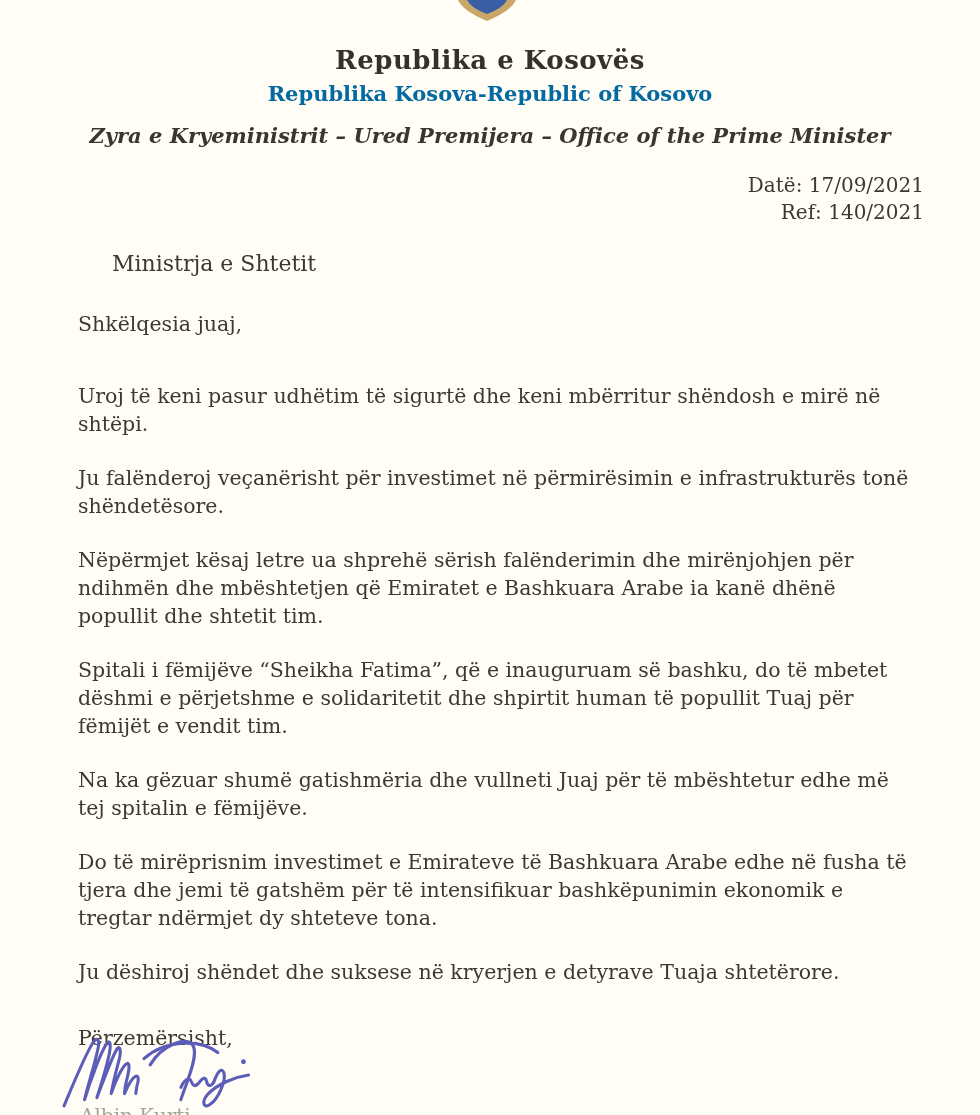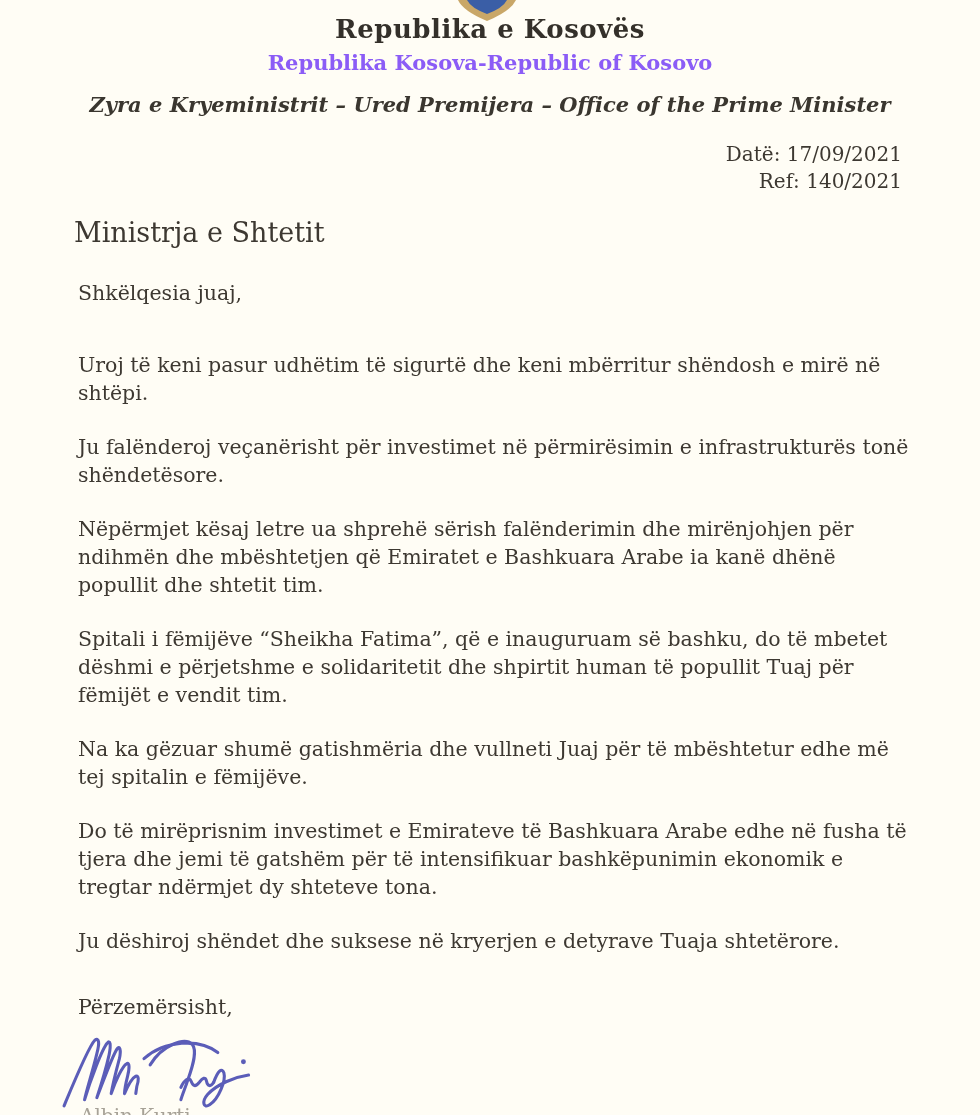--- a/index.html
+++ b/index.html
@@ -5,33 +5,33 @@
   html,body{margin:0;padding:0;}
   .page{
     position:relative;
     width:980px;height:1115px;
     background:#fffdf5;
     overflow:hidden;
     color:#3d3831;
     font-family:"DejaVu Serif", serif;
   }
   .emblem{position:absolute;left:457px;top:0;width:60px;height:22px;}
-  .header{text-align:center;padding-top:13px;line-height:1.25;}
+  .header{text-align:center;padding-top:44px;line-height:1.25;}
   .title{font-size:26px;font-weight:700;color:#34302a;letter-spacing:0.5px;}
-  .subtitle{font-size:21px;font-weight:700;color:#8b5cf6;margin-top:4px;}
+  .subtitle{font-size:21px;font-weight:700;color:#0369a1;margin-top:4px;}
   .gov-line{font-size:20px;font-weight:700;font-style:italic;color:#3a362f;margin-top:3px;}
   .office-line{
     text-align:center;margin-top:16px;
     font-size:21px;font-weight:700;font-style:italic;color:#3a362f;
   }
   .meta{
-    text-align:right;padding-right:78px;margin-top:24px;
+    text-align:right;padding-right:56px;margin-top:24px;
     font-size:20px;line-height:27px;
   }
-  .recipient{padding-left:74px;margin-top:24px;font-size:27px;line-height:27px;}
+  .recipient{padding-left:112px;margin-top:24px;font-size:22px;line-height:27px;}
   .salutation{padding-left:78px;margin-top:35px;font-size:20.5px;}
   .body{padding-left:78px;padding-right:72px;font-size:20.5px;}
   .body p{width:832px;margin:0 0 26px 0;line-height:28px;}
   .body p.first{margin-top:46px;}
   .valediction{padding-left:78px;margin-top:40px;font-size:20.5px;}
   .signature{position:absolute;left:62px;top:1034px;width:205px;height:74px;}
   .typed-name{
     position:absolute;left:80px;top:1104px;
     font-size:20px;color:#8a8478;opacity:0.75;
   }

